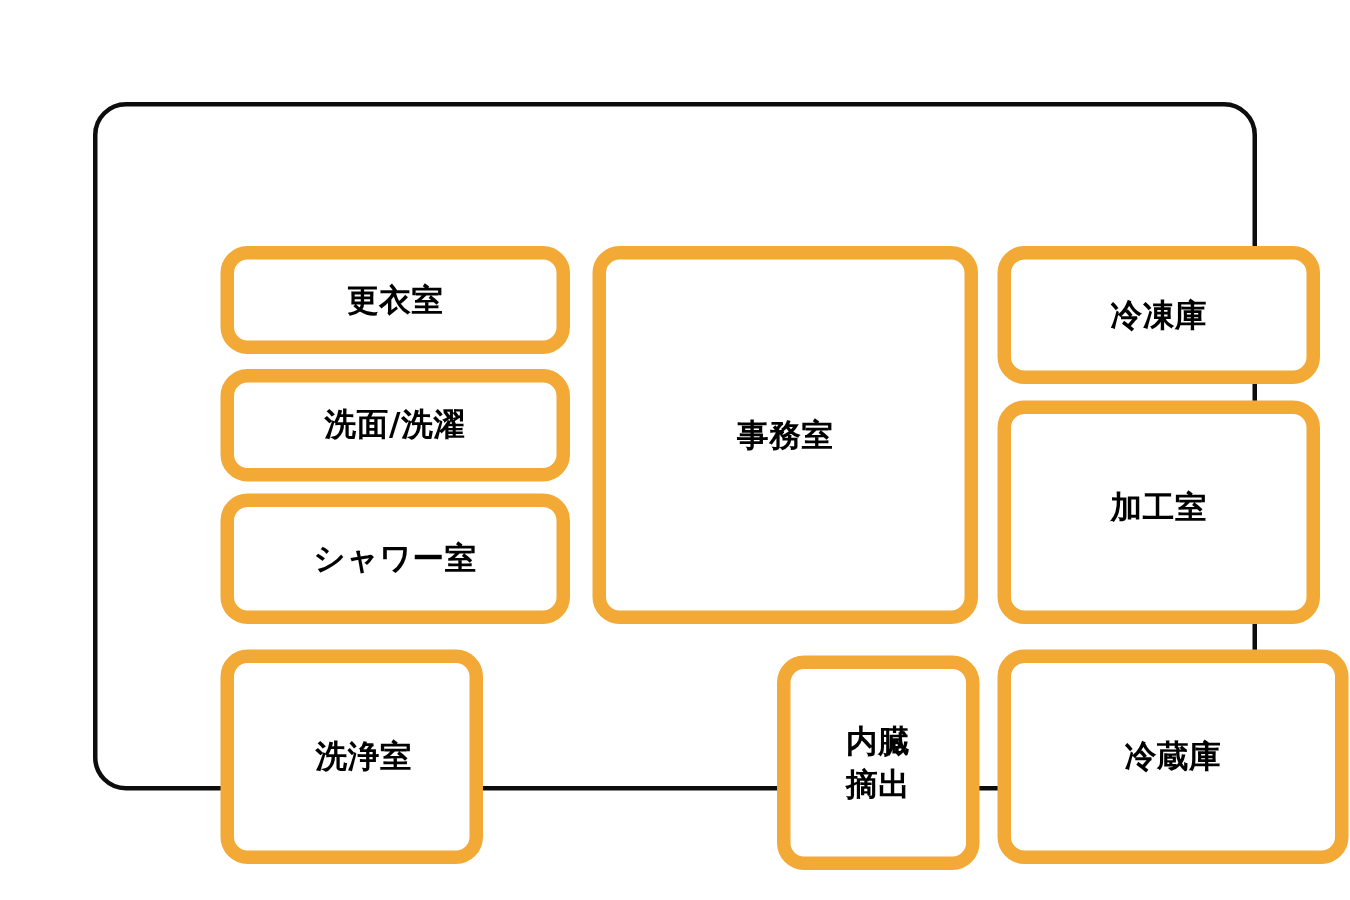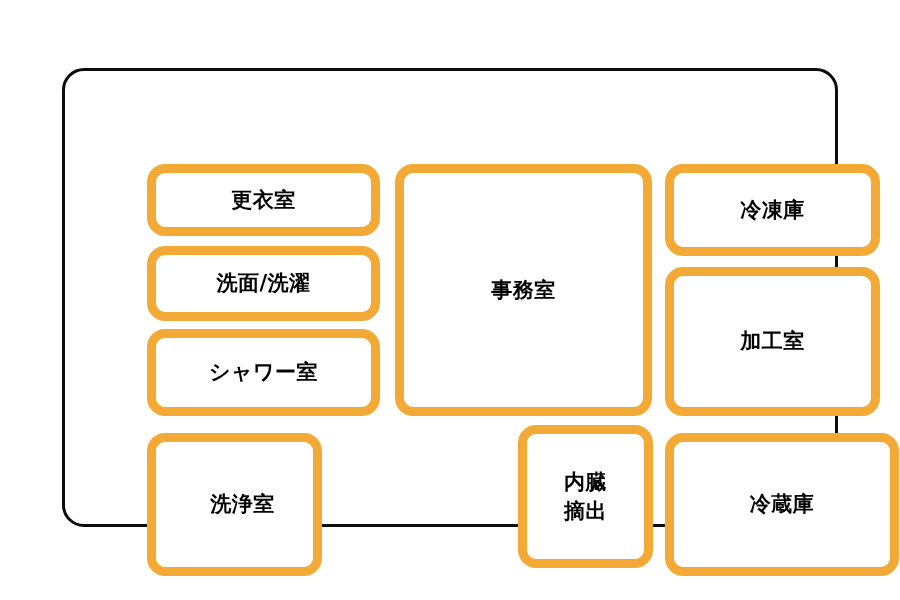--- a/index.html
+++ b/index.html
@@ -52,26 +52,26 @@
   
   #room-changing   { left: 82px;  top: 93px;  width: 233px; height: 72px;  }
   #room-washbasin  { left: 82px;  top: 175px; width: 233px; height: 75px;  }
   #room-shower     { left: 82px;  top: 258px; width: 233px; height: 87px;  }
 
   
   #room-office     { left: 330px; top: 93px;  width: 257px; height: 252px; }
 
   
   #room-freezer    { left: 600px; top: 93px;  width: 215px; height: 92px;  }
-  #room-processing { left: 600px; top: 196px; width: 215px; height: 149px; }
+  #room-processing { left: 600px; top: 196px; width: 215px; height: 149px; font-family: Liberation Mono, monospace; }
 
   
   #room-cleaning   { left: 82px;  top: 362px; width: 175px; height: 143px; padding-left: 16px; }
   #room-skinning   { left: 267px; top: 362px; width: 176px; height: 143px; }
-  #room-evisceration { left: 453px; top: 354px; width: 135px; height: 143px; text-align: center; }
+  #room-evisceration { left: 453px; top: 366px; width: 135px; height: 143px; text-align: center; }
   #room-fridge     { left: 600px; top: 362px; width: 234px; height: 143px; }
 </style>
 </head>
 <body>
 
 <div id="canvas">
 
   <div id="building-outline">
 
     <div class="room" id="room-changing">

